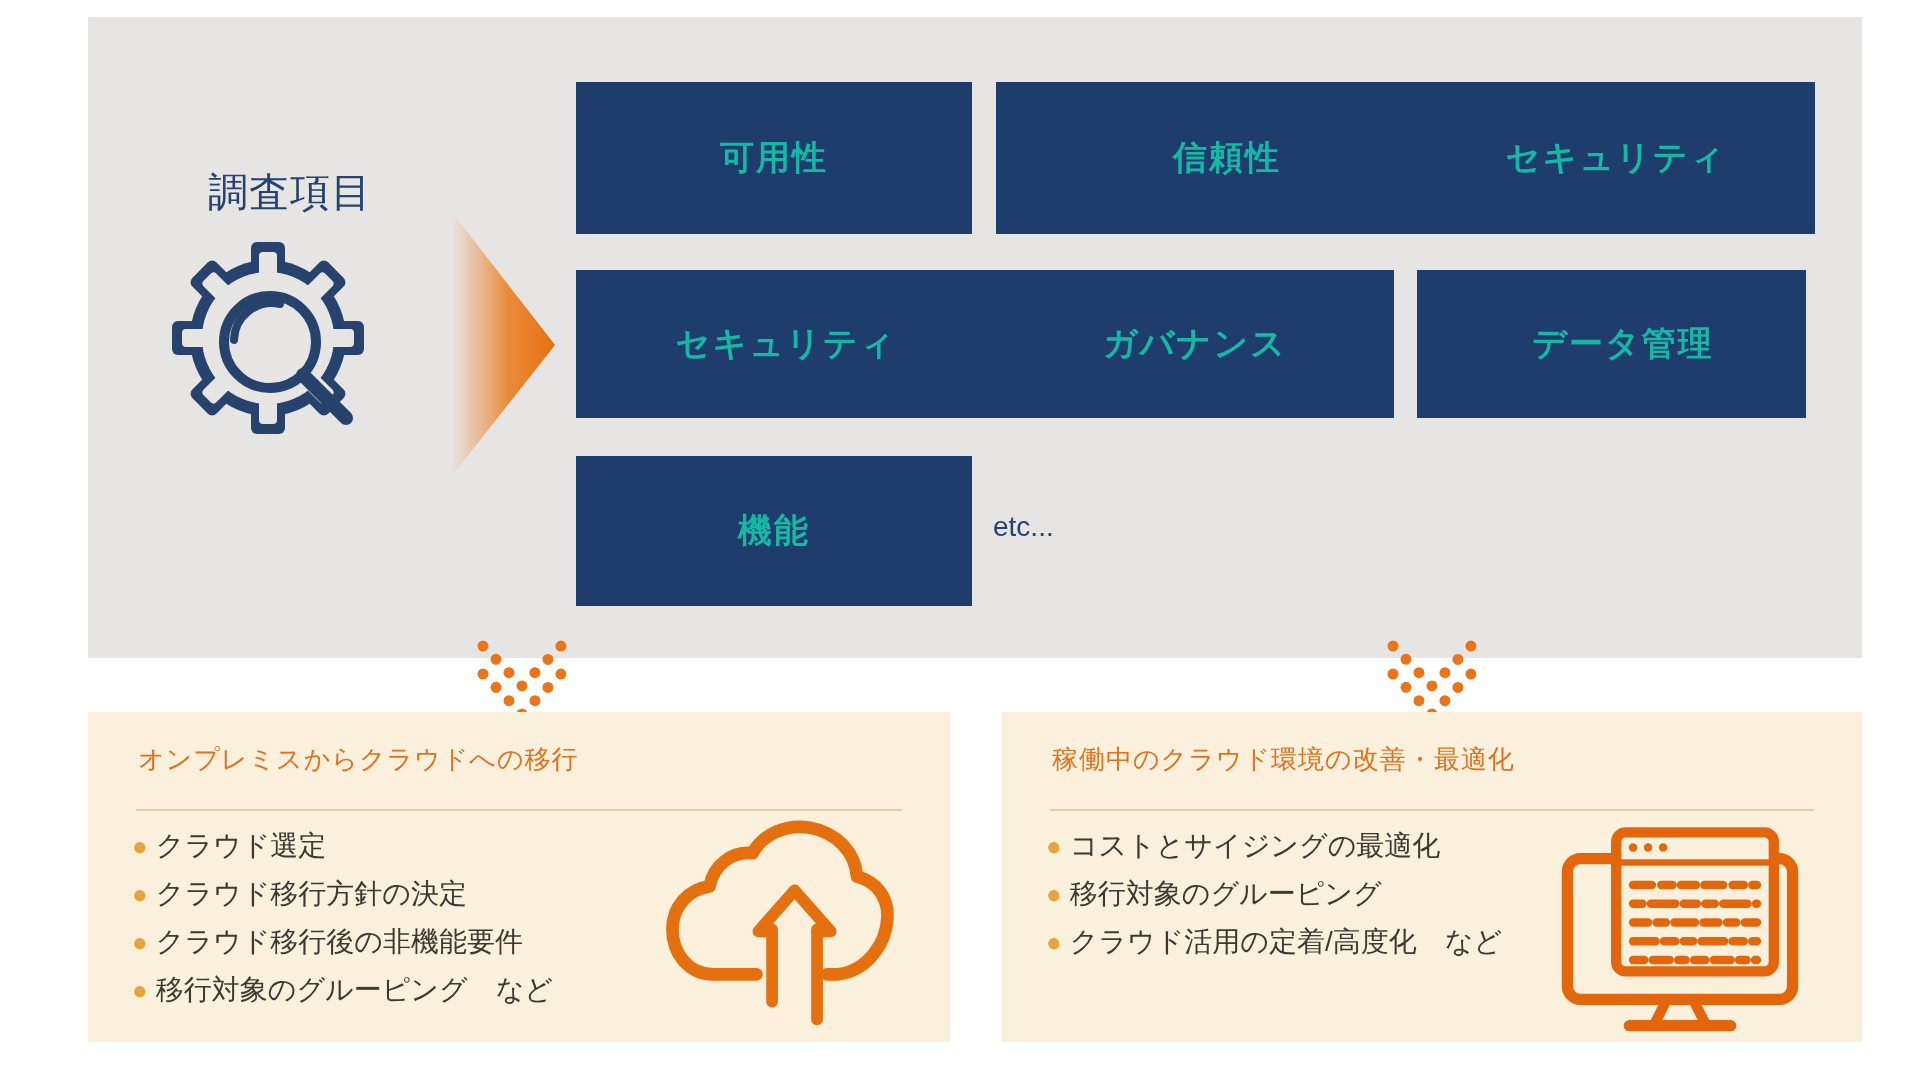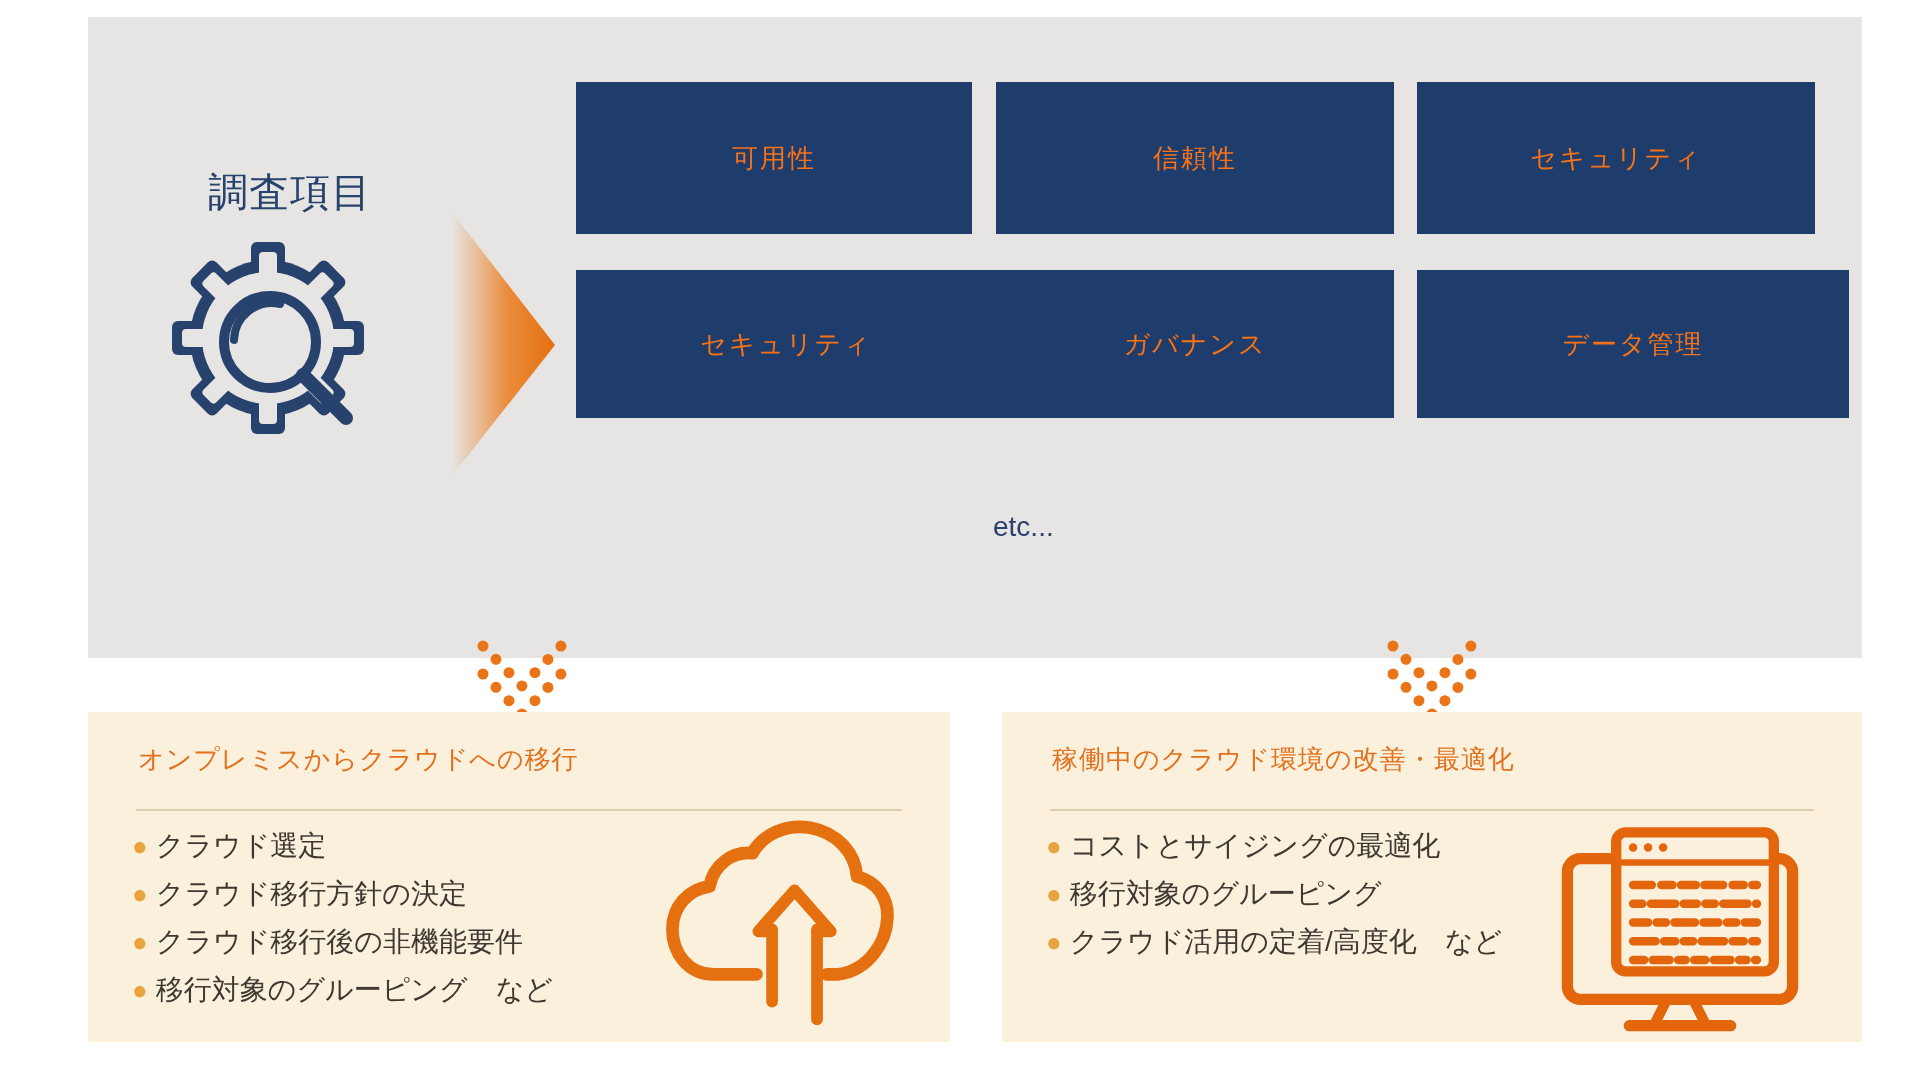--- a/index.html
+++ b/index.html
@@ -7,27 +7,27 @@
          font-family:"Liberation Sans","DejaVu Sans",sans-serif;}
 
   
   .panel{position:absolute;left:88px;top:17px;width:1774px;height:641px;background:#e6e5e3;}
   .survey-label{position:absolute;left:72px;top:148px;width:260px;text-align:center;
                 font-size:40px;font-weight:500;color:#28426e;letter-spacing:1px;}
   .gear-svg{position:absolute;left:80px;top:221px;width:220px;height:220px;}
   .arrow-svg{position:absolute;left:363px;top:192px;width:104px;height:270px;}
 
   .ibox{position:absolute;display:flex;align-items:center;justify-content:center;
-        background:#1e3c6c;color:#f97316;font-size:26px;letter-spacing:2px;}
+        background:#1e3c6c;color:#14b8a6;font-size:34px;letter-spacing:2px;font-weight:bold;}
   .b1{left:488px;top:65px;width:396px;height:152px;}
-  .b2{left:908px;top:65px;width:398px;height:152px;}
+  .b2{left:908px;top:65px;width:398px;height:152px;padding-left:32px;}
   .b3{left:1329px;top:65px;width:398px;height:152px;}
   .b4{left:488px;top:253px;width:420px;height:148px;}
   .b5{left:908px;top:253px;width:398px;height:148px;}
-  .b6{left:1329px;top:253px;width:432px;height:148px;}
+  .b6{left:1329px;top:253px;width:366px;height:148px;padding-left:23px;}
   .b7{left:488px;top:439px;width:396px;height:150px;}
   .etc{position:absolute;left:905px;top:494px;font-size:28px;color:#28426e;}
 
   
   .chev{position:absolute;width:112px;height:100px;}
   .chev-left{left:466px;top:636px;}
   .chev-right{left:1376px;top:636px;}
 
   
   .card{position:absolute;top:712px;height:330px;background:#faf0dc;}
@@ -93,20 +93,21 @@
       </defs>
       <polygon points="0,2 104,136 0,268" fill="url(#agrad)"></polygon>
     </svg>
 
     <div class="ibox b1">可用性</div>
     <div class="ibox b2">信頼性</div>
     <div class="ibox b3">セキュリティ</div>
     <div class="ibox b4">セキュリティ</div>
     <div class="ibox b5">ガバナンス</div>
     <div class="ibox b6">データ管理</div>
+    <div class="ibox b7">機能</div>
     <div class="etc">etc...</div>
   </section>
 
   <svg class="chev chev-left" viewBox="0 0 112 100">
     <g fill="none" stroke="#ea7418" stroke-width="11" stroke-linecap="round" stroke-dasharray="0 18.6">
       <path d="M17,10 L56,50 L95,10"></path>
       <path d="M17,38 L56,78 L95,38"></path>
     </g>
   </svg>
   <svg class="chev chev-right" viewBox="0 0 112 100">

